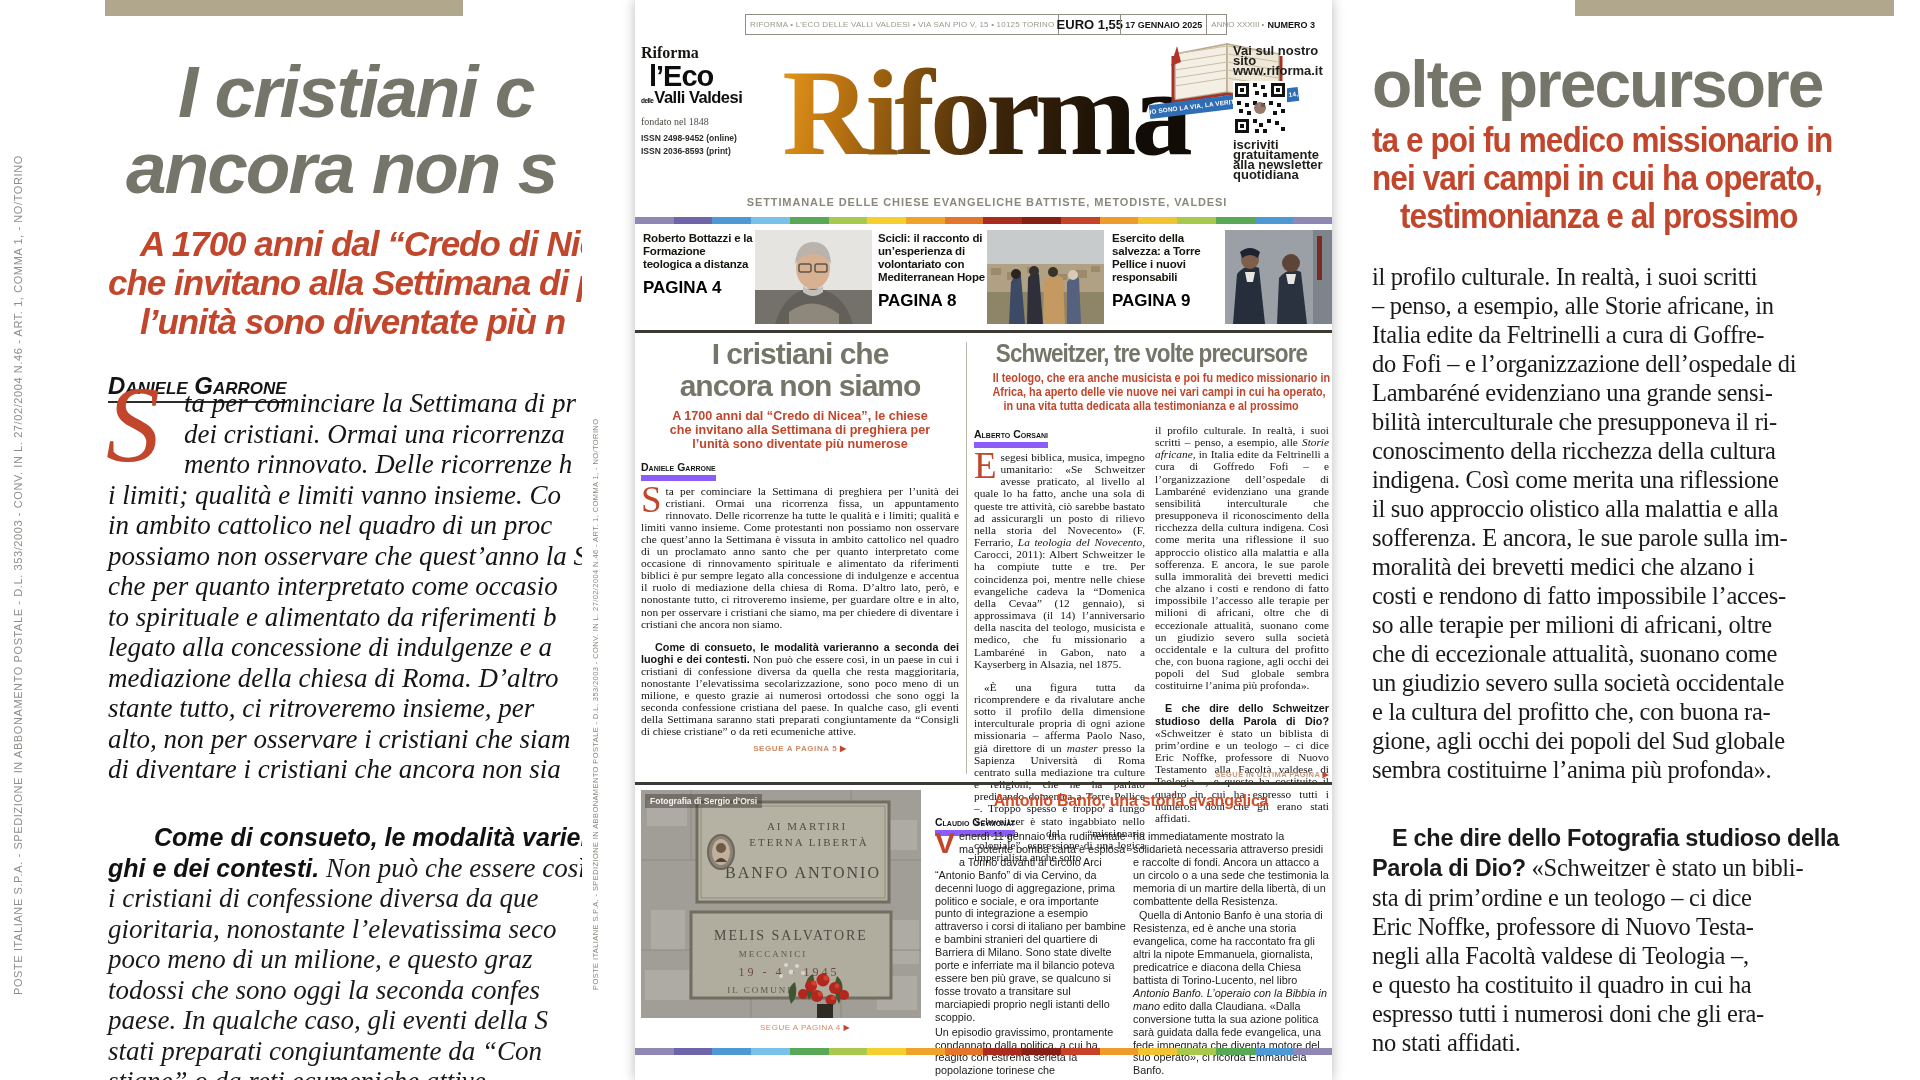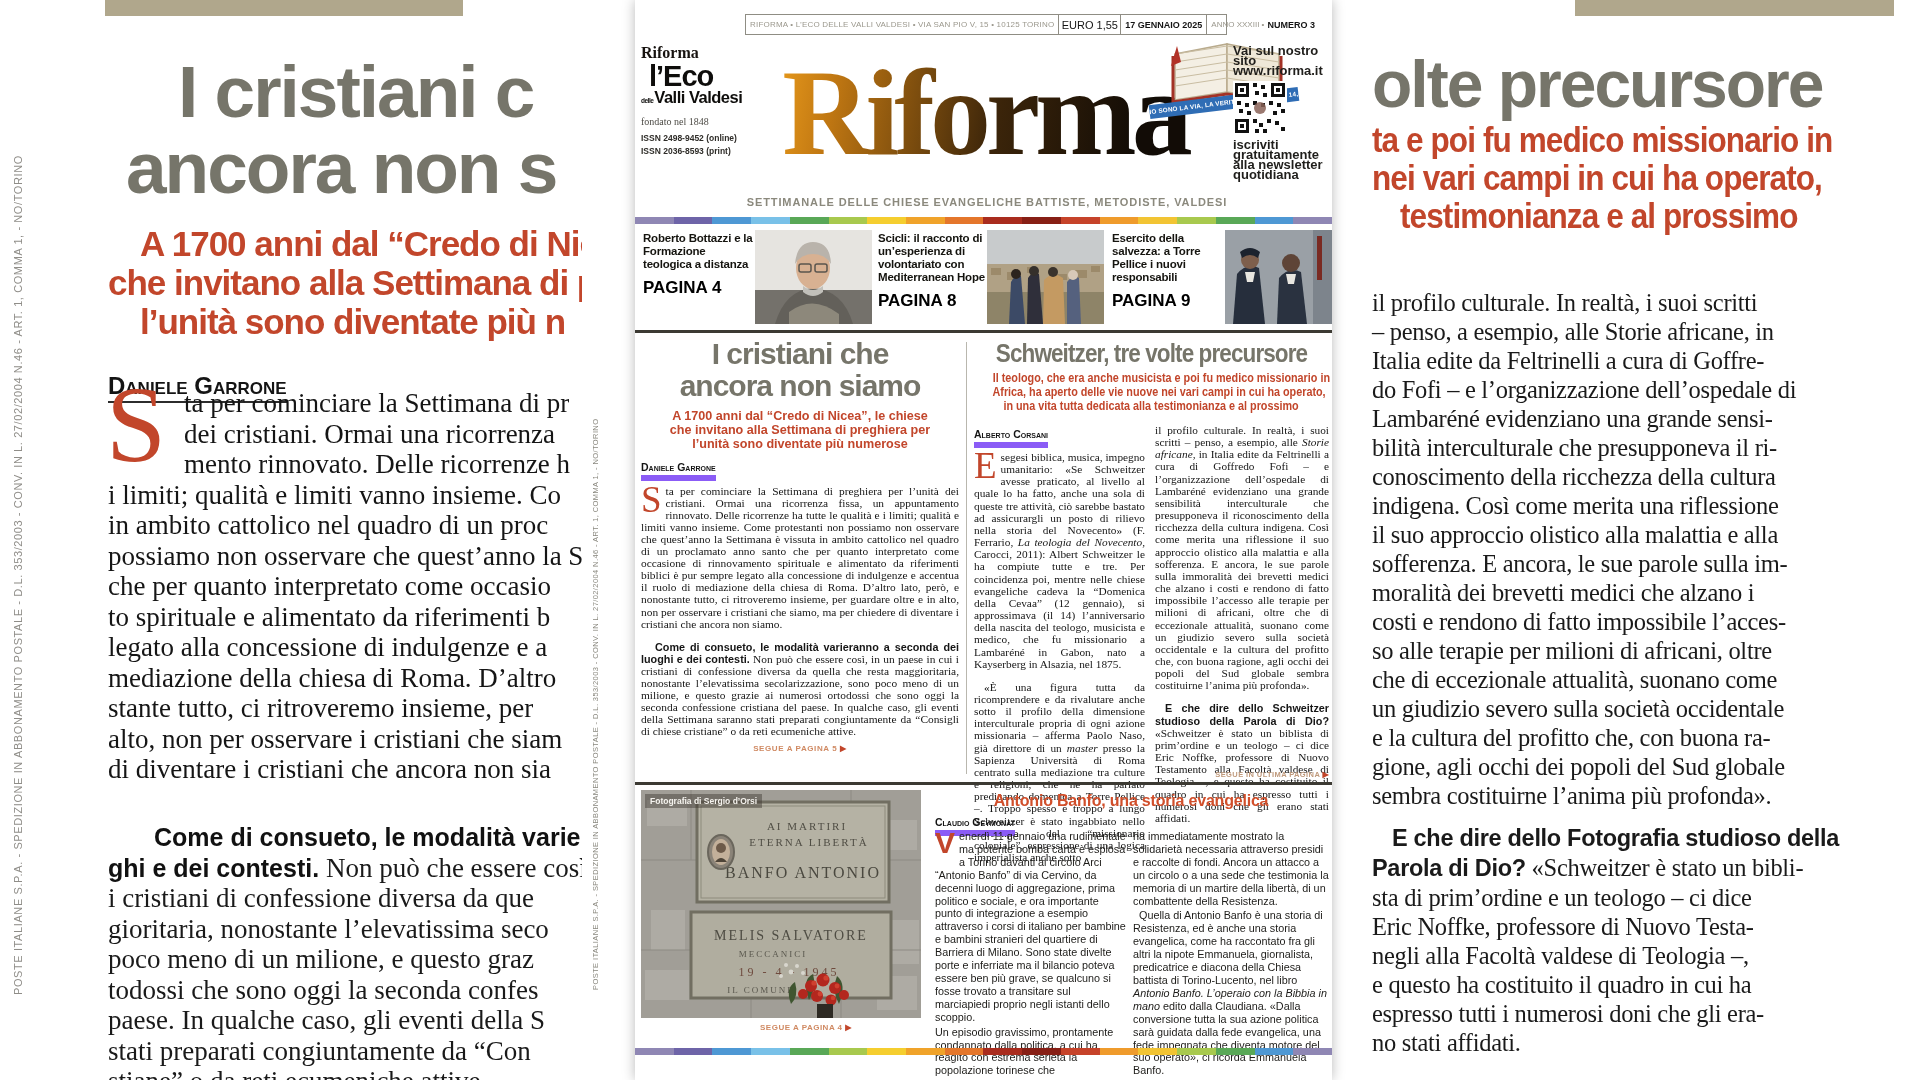--- a/index.html
+++ b/index.html
@@ -9,21 +9,21 @@
   .abs { position:absolute; }
 
   
   .poste-far { left:12px; top:95px; height:900px; writing-mode:vertical-rl; transform:rotate(180deg);
                font-size:11px; color:#8f8d88; letter-spacing:.6px; white-space:nowrap; }
   .poste-page { left:591px; top:120px; height:870px; writing-mode:vertical-rl; transform:rotate(180deg);
                 font-size:7.5px; color:#8a887f; letter-spacing:.4px; white-space:nowrap; }
 
   
   .panel { overflow:hidden; background:#fff; }
-  .panel-left  { left:100px; top:0; width:482px; height:1080px; }
+  .panel-left  { left:100px; top:0; width:482px; height:1080px;font-style:italic; }
   .panel-right { left:1370px; top:0; width:524px; height:1080px; }
   .tanbar { background:#b0a78c; height:16px; top:0; }
   .pl-tan { left:5px;  width:358px; }
   .pr-tan { left:205px; width:319px; }
 
   .big-head { font-weight:700; color:#76756a; letter-spacing:-2px; white-space:nowrap; }
   .pl-h1 { left:78px; top:50px;  font-size:73px; }
   .pl-h2 { left:26px; top:126px; font-size:73px; }
   .pr-h1 { left:2px;  top:46px;  font-size:66px; }
 
@@ -42,38 +42,38 @@
   .lp-body { left:8px; top:388px; width:474px; }
   .lp-body div { line-height:30.5px; white-space:nowrap; }
   .lp-p1 > div:nth-child(-n+3) { padding-left:76px; }
   .lp-dropcap { left:6px; top:384px; font-family:"Liberation Serif", serif; font-size:108px;
                 line-height:82px; color:#c2462b; }
   .lp-p2 { left:8px; top:822px; width:474px; font-family:"Liberation Serif", serif; font-size:27px; }
   .lp-p2 div { line-height:30.5px; white-space:nowrap; }
   .lead-bold { font-family:"Liberation Sans", sans-serif; font-weight:700; font-size:25px; color:#111; }
   .lp-p2-first { padding-left:46px; }
 
-  .rp-body { left:2px; top:288px; width:522px; font-family:"Liberation Serif", serif; font-size:24.5px;
+  .rp-body { left:2px; top:262px; width:522px; font-family:"Liberation Serif", serif; font-size:24.5px;
              letter-spacing:-0.3px; }
   .rp-body div { line-height:29px; white-space:nowrap; }
   .rp-p2 { left:2px; top:824px; width:522px; font-family:"Liberation Serif", serif; font-size:24.5px;
            letter-spacing:-0.3px; }
   .rp-p2 div { line-height:29px; white-space:nowrap; }
   .rp-lead { font-family:"Liberation Sans", sans-serif; font-weight:700; font-size:23.5px; }
   .rp-p2-first { padding-left:20px; }
 
   
   .page { left:635px; top:0; width:697px; height:1080px; background:#fff;
           box-shadow:0 0 12px rgba(0,0,0,.28); }
 
   .topbar { left:110px; top:14px; width:482px; height:21px; border:1px solid #8f8d84;
             display:flex; align-items:stretch; font-size:8px; }
   .tb-cell { display:flex; align-items:center; justify-content:center; padding:0 4px; white-space:nowrap; }
   .tb-addr { flex:1; color:#9b988d; letter-spacing:.2px; }
-  .tb-price { width:62px; border-left:1px solid #8f8d84; font-weight:400; font-size:11px; color:#141414; }
+  .tb-price { width:62px; border-left:1px solid #8f8d84; font-weight:700; font-size:13px; color:#141414; }
   .tb-date  { width:108px; border-left:1px solid #8f8d84; font-weight:700; font-size:9px; color:#141414; }
   .tb-anno  { width:118px; border-left:1px solid #8f8d84; color:#9b988d; gap:3px; }
   .tb-num { font-weight:700; color:#141414; font-size:9px; }
 
   .mh-left { left:6px; top:44px; width:110px; }
   .mini-riforma { font-family:"Liberation Serif", serif; font-weight:700; font-size:16px; color:#171310; }
   .mini-eco { font-weight:800; font-size:29px; letter-spacing:-1px; color:#0e0d0b; line-height:28px; margin-left:8px; }
   .mini-valli { font-weight:800; font-size:16.5px; color:#0e0d0b; letter-spacing:-.5px; line-height:15px; }
   .mini-delle { font-size:6.5px; font-weight:700; margin-right:1px; }
   .mini-founded { font-family:"Liberation Serif", serif; font-size:10px; color:#4c4a44; margin-top:8px; }
@@ -146,21 +146,21 @@
                    font-weight:700; font-size:8.5px; padding:2px 5px; }
   .banfo-head { left:296px; top:792px; width:400px; text-align:center; font-weight:700; font-size:16px;
                 color:#d14f2b; letter-spacing:-.2px; white-space:nowrap; }
   .banfo-byline { left:300px; top:812px; }
   .banfo-col { position:absolute; top:830px; font-size:10.8px; line-height:12.9px; color:#1d1c19;
                font-family:"Liberation Sans", sans-serif; }
   .bcol1 { left:300px; width:192px; }
   .bcol2 { left:498px; width:197px; }
   .banfo-col .dropcap { font-family:"Liberation Sans", sans-serif; font-size:30px; line-height:26px; font-weight:700; }
   .banfo-p2 { margin-top:2px; }
-  .segue4 { left:125px; top:1023px; font-weight:700; font-size:8px; color:#d08a63; letter-spacing:.5px; }
+  .segue4 { left:125px; top:1023px; font-weight:400; font-size:8px; color:#d08a63; letter-spacing:.5px; }
 
   .i { font-style:italic; }
 </style>
 </head>
 <body>
 
 <div class="stage">
 
   <div class="abs poste-far">POSTE ITALIANE S.P.A. - SPEDIZIONE IN ABBONAMENTO POSTALE - D.L. 353/2003 - CONV. IN L. 27/02/2004 N.46 - ART. 1, COMMA 1, - NO/TORINO</div>
 

